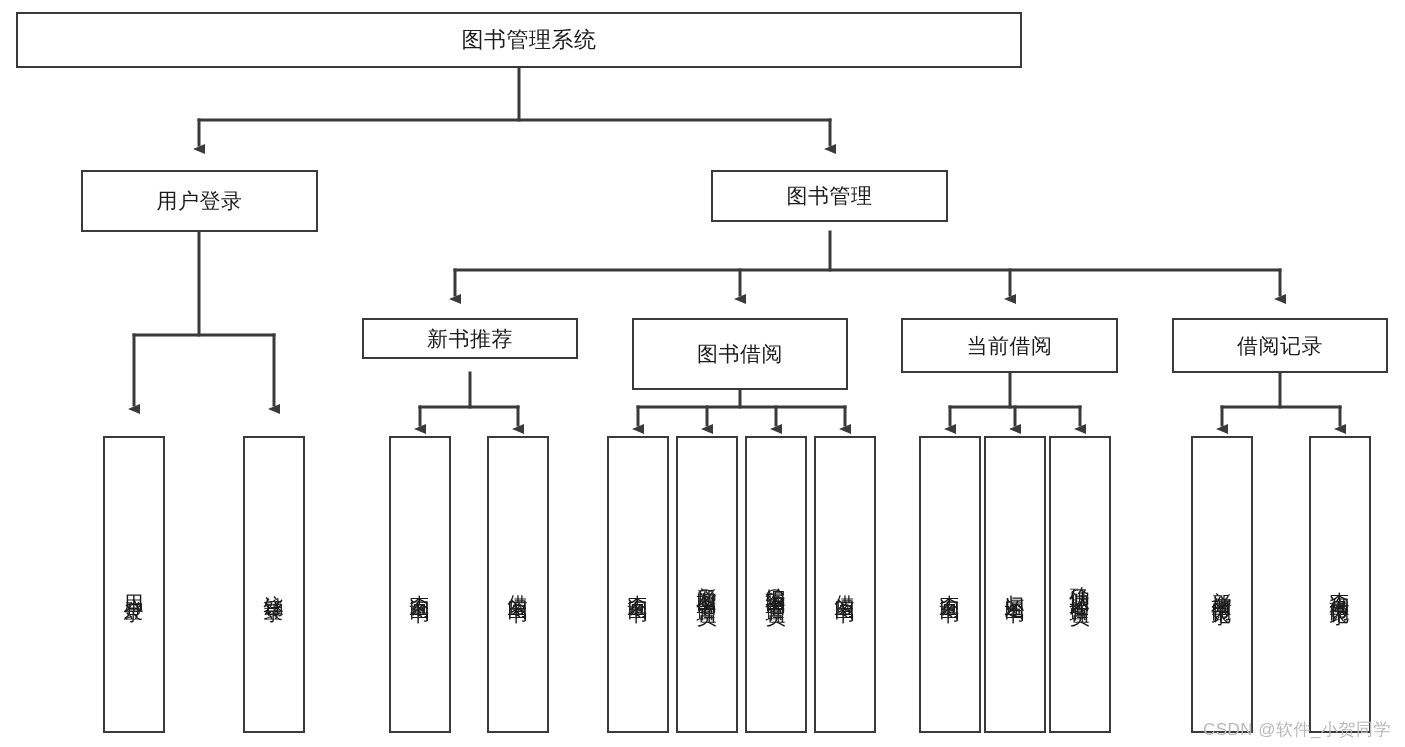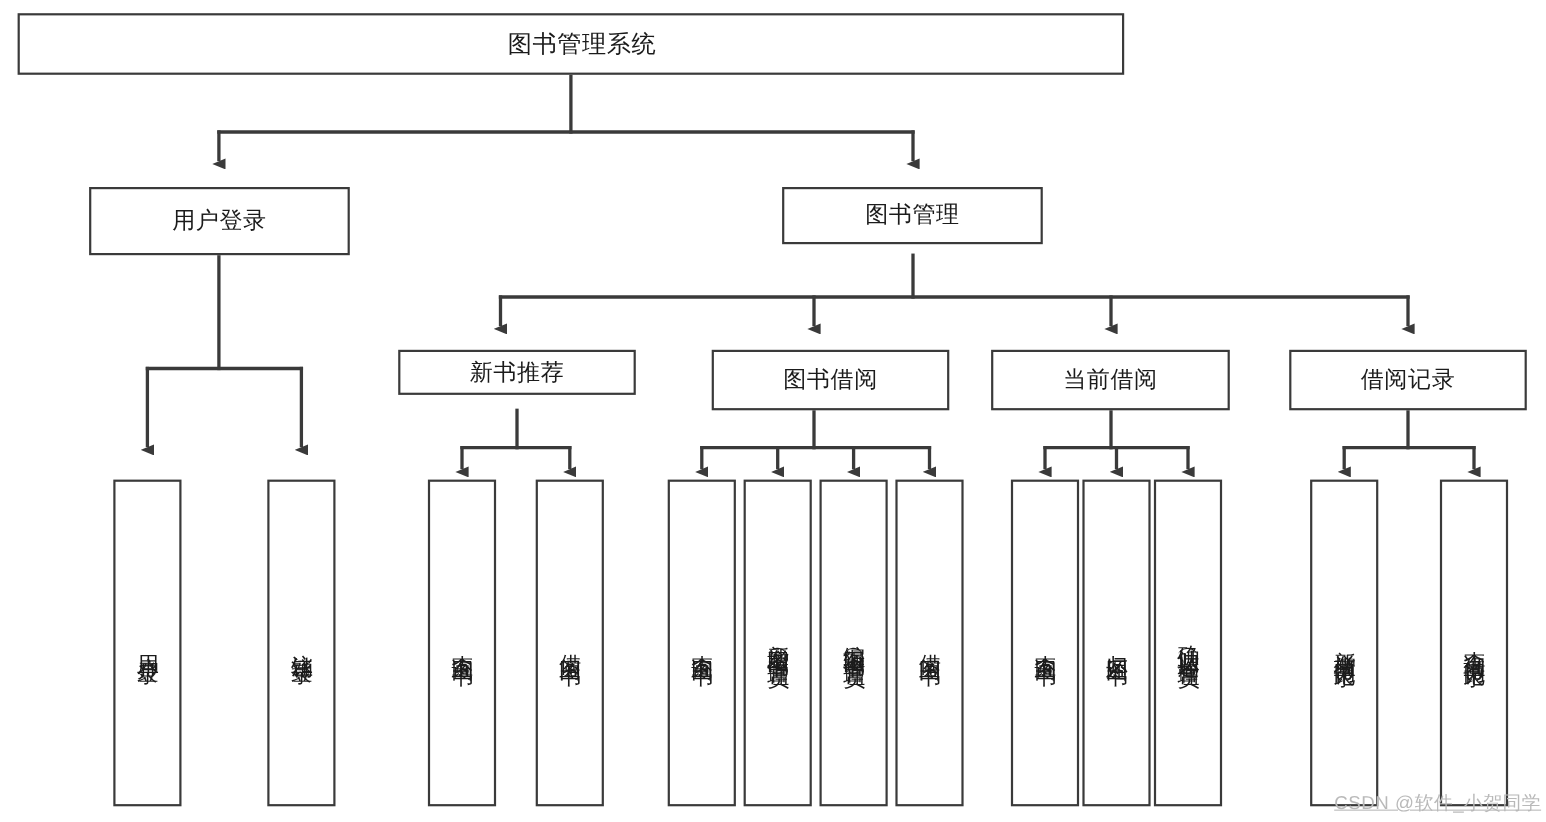--- a/index.html
+++ b/index.html
@@ -50,28 +50,27 @@
     text-orientation: upright;
     -webkit-writing-mode: vertical-rl;
     letter-spacing: 3px;
     line-height: 1;
     white-space: nowrap;
     text-align: center;
   }
   .node-root .node-label-h { font-size: 22px; }
   .watermark {
     position: absolute;
-    right: 4px;
+    right: 14px;
     bottom: 6px;
     font-size: 17px;
     color: #b9b9b9;
     white-space: nowrap;
     pointer-events: none;
     letter-spacing: 0.5px;
-    text-decoration: underline;
   }
 </style>
 </head>
 <body>
 
 <div id="diagram-root">
 
   <svg id="tree-svg" viewBox="0 0 1405 747">
     <defs>
       <marker id="arrowhead" markerWidth="10" markerHeight="12" refX="1" refY="6" orient="auto" markerUnits="userSpaceOnUse">
@@ -129,21 +128,21 @@
   <div class="node-box" style="left:81px; top:170px; width:237px; height:62px;">
     <span class="node-label-h">用户登录</span>
   </div>
   <div class="node-box" style="left:711px; top:170px; width:237px; height:52px;">
     <span class="node-label-h">图书管理</span>
   </div>
 
   <div class="node-box" style="left:362px; top:318px; width:216px; height:41px;">
     <span class="node-label-h">新书推荐</span>
   </div>
-  <div class="node-box" style="left:632px; top:318px; width:216px; height:55px;margin-left:15px;">
+  <div class="node-box" style="left:632px; top:318px; width:216px; height:72px;">
     <span class="node-label-h">图书借阅</span>
   </div>
   <div class="node-box" style="left:901px; top:318px; width:217px; height:55px;">
     <span class="node-label-h">当前借阅</span>
   </div>
   <div class="node-box" style="left:1172px; top:318px; width:216px; height:55px;">
     <span class="node-label-h">借阅记录</span>
   </div>
 
   <div class="node-box" style="left:103px; top:436px; width:62px; height:297px;">

